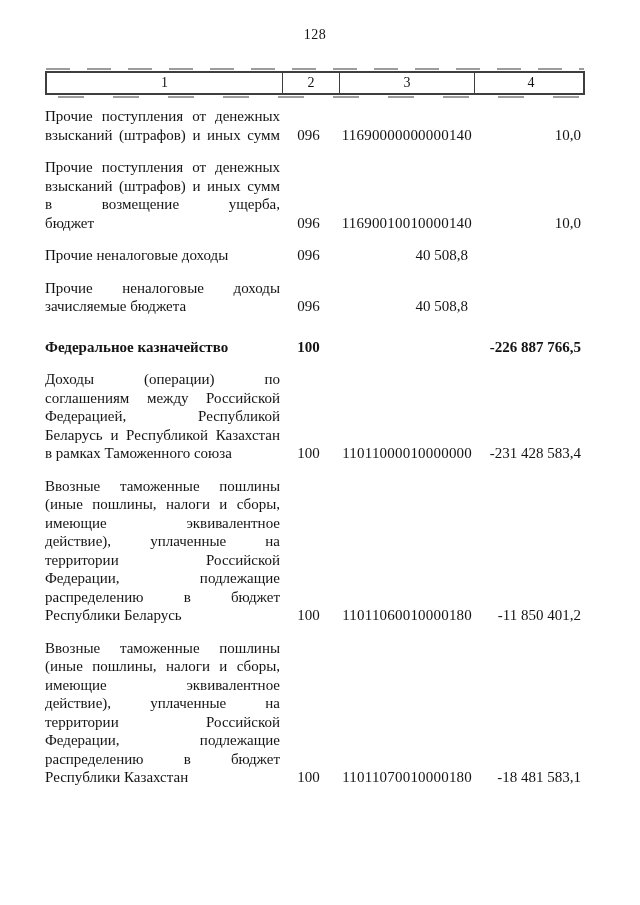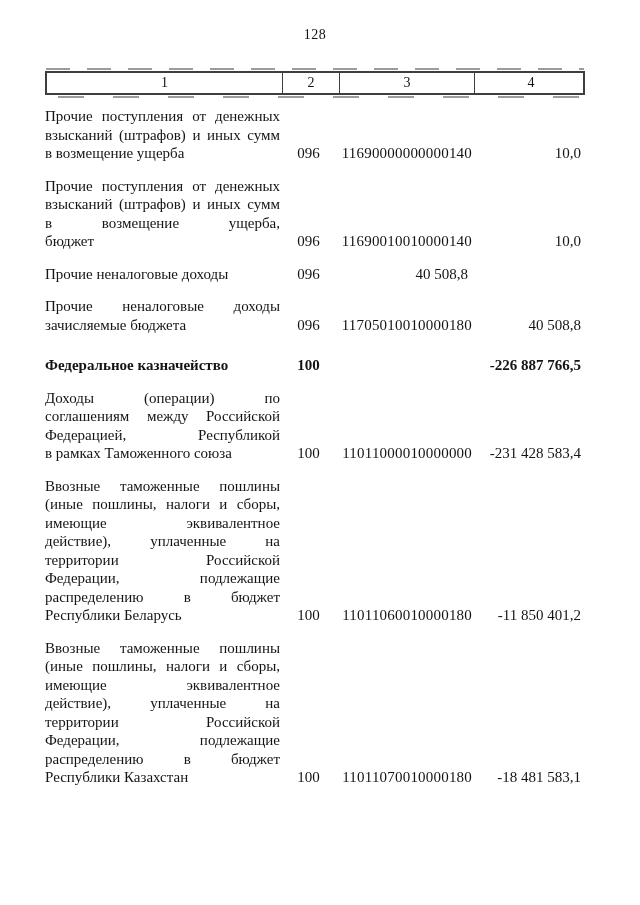--- a/index.html
+++ b/index.html
@@ -117,21 +117,20 @@
       <div>2</div>
       <div>3</div>
       <div>4</div>
     </div>
 
     <div class="tbody" id="tbody">
   <div class="trow">
     <div class="c1">
             <div class="jl">Прочие поступления от денежных</div>
             <div class="jl">взысканий (штрафов) и иных сумм</div>
-            <div class="ll">в возмещение ущерба</div>
           </div>
     <div class="c2">096</div>
     <div class="c3">11690000000000140</div>
     <div class="c4">10,0</div>
   </div>
 
   <div class="trow">
     <div class="c1">
             <div class="jl">Прочие поступления от денежных</div>
             <div class="jl">взысканий (штрафов) и иных сумм</div>
@@ -150,38 +149,38 @@
     <div class="c2">096</div>
     <div class="c4">40 508,8</div>
   </div>
 
   <div class="trow">
     <div class="c1">
             <div class="jl">Прочие неналоговые доходы</div>
             <div class="ll">зачисляемые бюджета</div>
           </div>
     <div class="c2">096</div>
-    <div class="c3">11705010010000180</div>
     <div class="c4">40 508,8</div>
   </div>
 
   <div class="trow bold">
     <div class="c1">
             <div class="ll">Федеральное казначейство</div>
           </div>
     <div class="c2">100</div>
     <div class="c3"></div>
     <div class="c4">-226 887 766,5</div>
   </div>
 
   <div class="trow">
     <div class="c1">
             <div class="jl">Доходы (операции) по</div>
             <div class="jl">соглашениям между Российской</div>
             <div class="jl">Федерацией, Республикой</div>
+            <div class="jl">Беларусь и Республикой Казахстан</div>
             <div class="ll">в рамках Таможенного союза</div>
           </div>
     <div class="c2">100</div>
     <div class="c3">11011000010000000</div>
     <div class="c4">-231 428 583,4</div>
   </div>
 
   <div class="trow">
     <div class="c1">
             <div class="jl">Ввозные таможенные пошлины</div>

